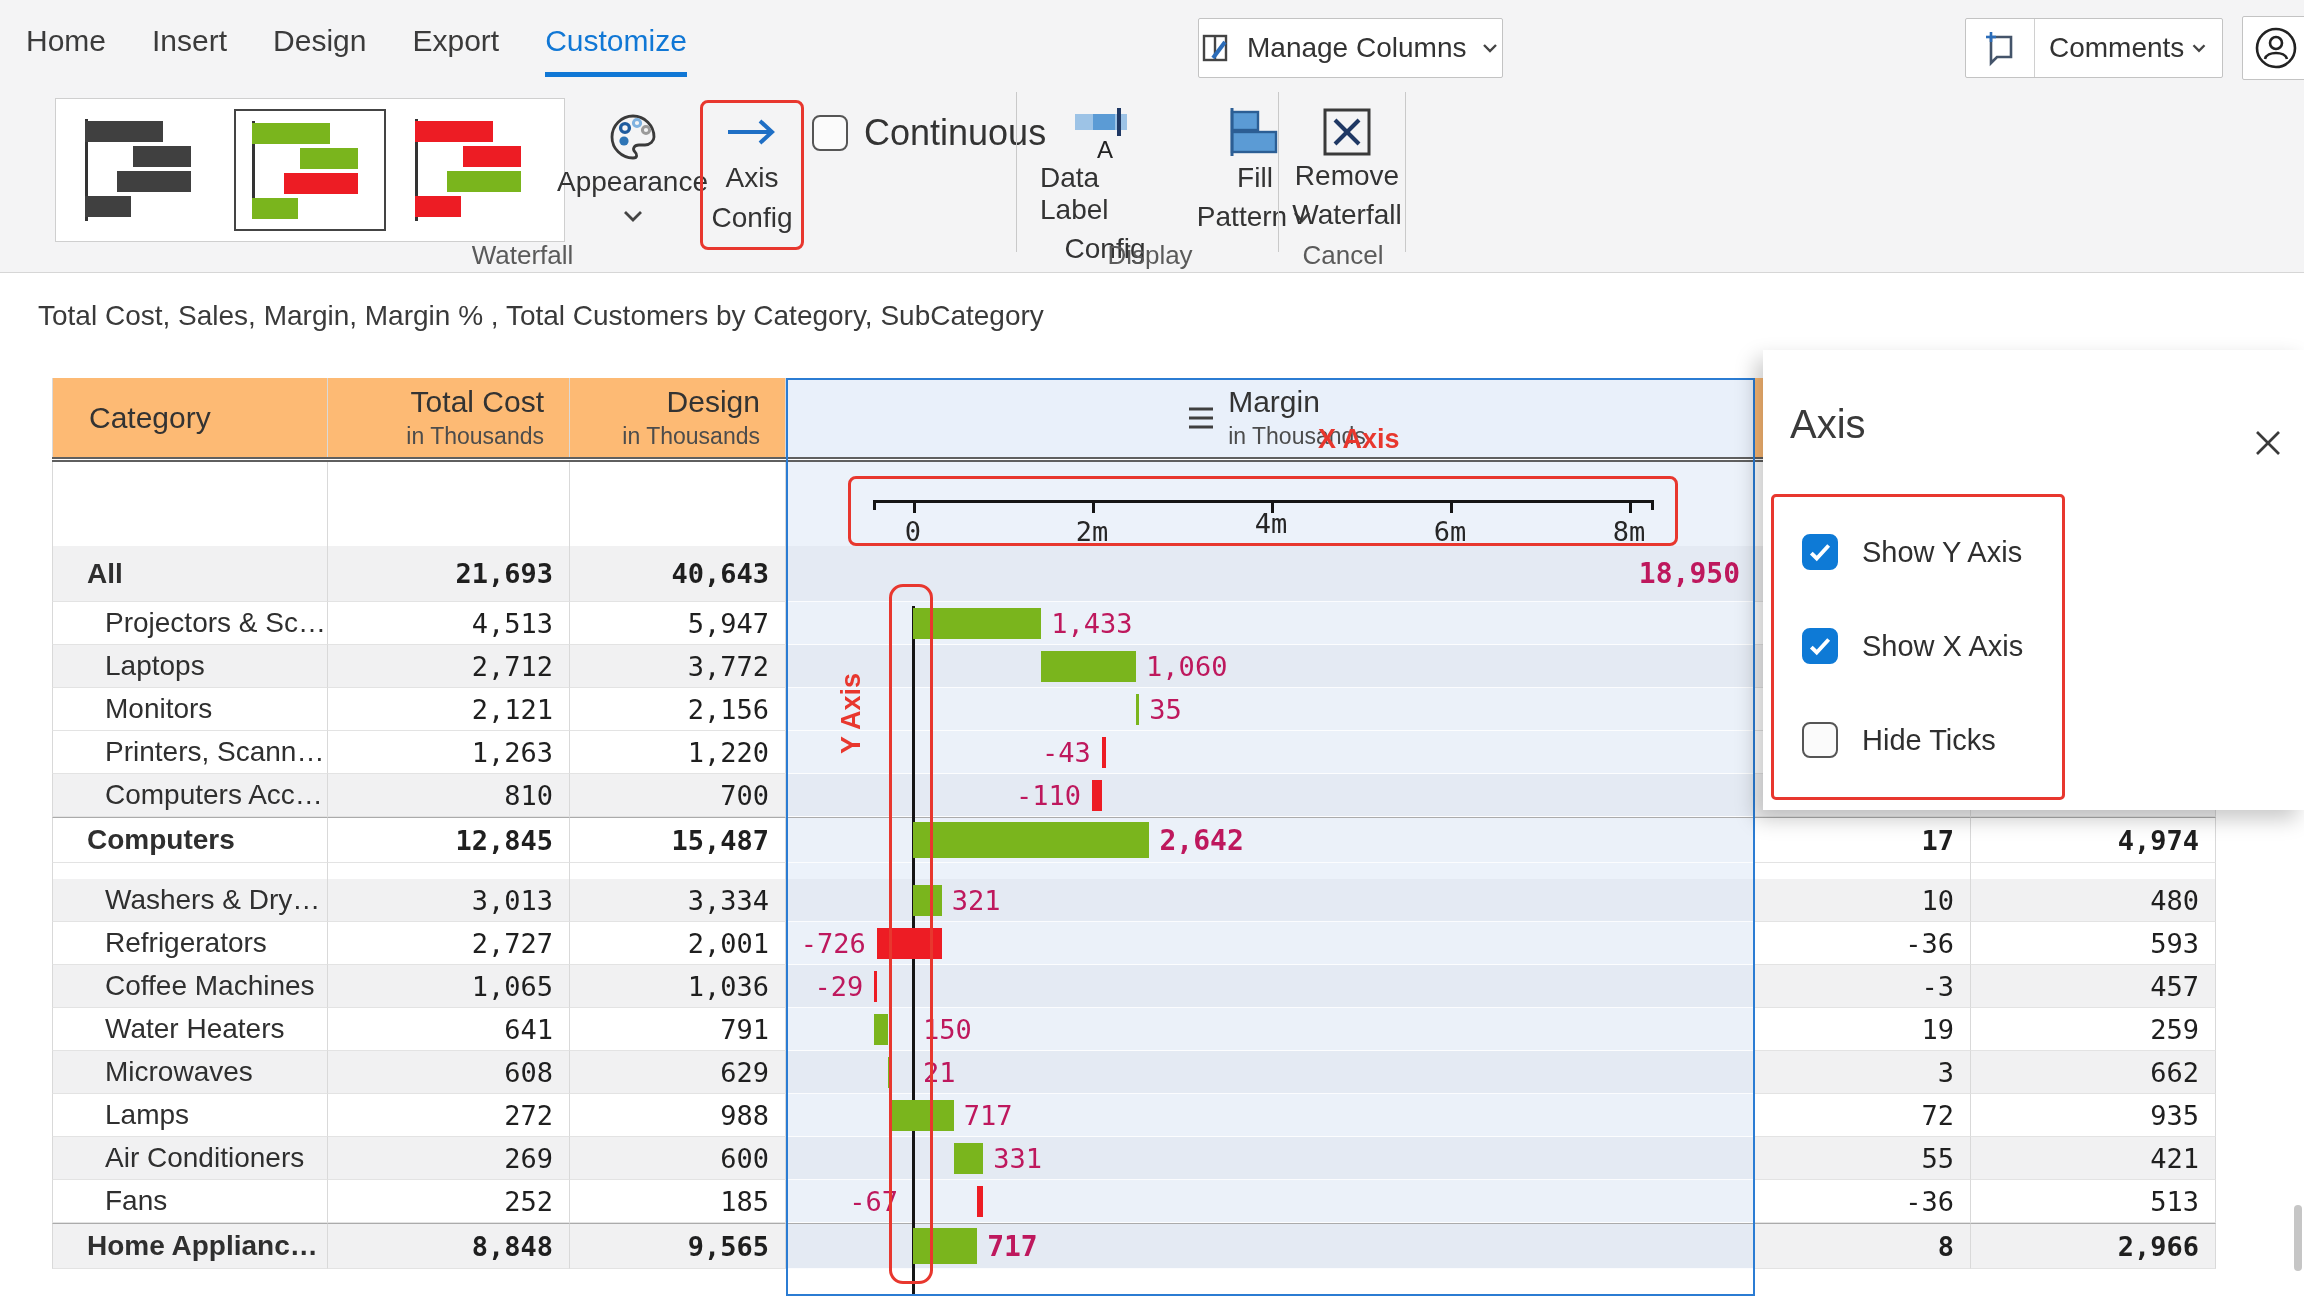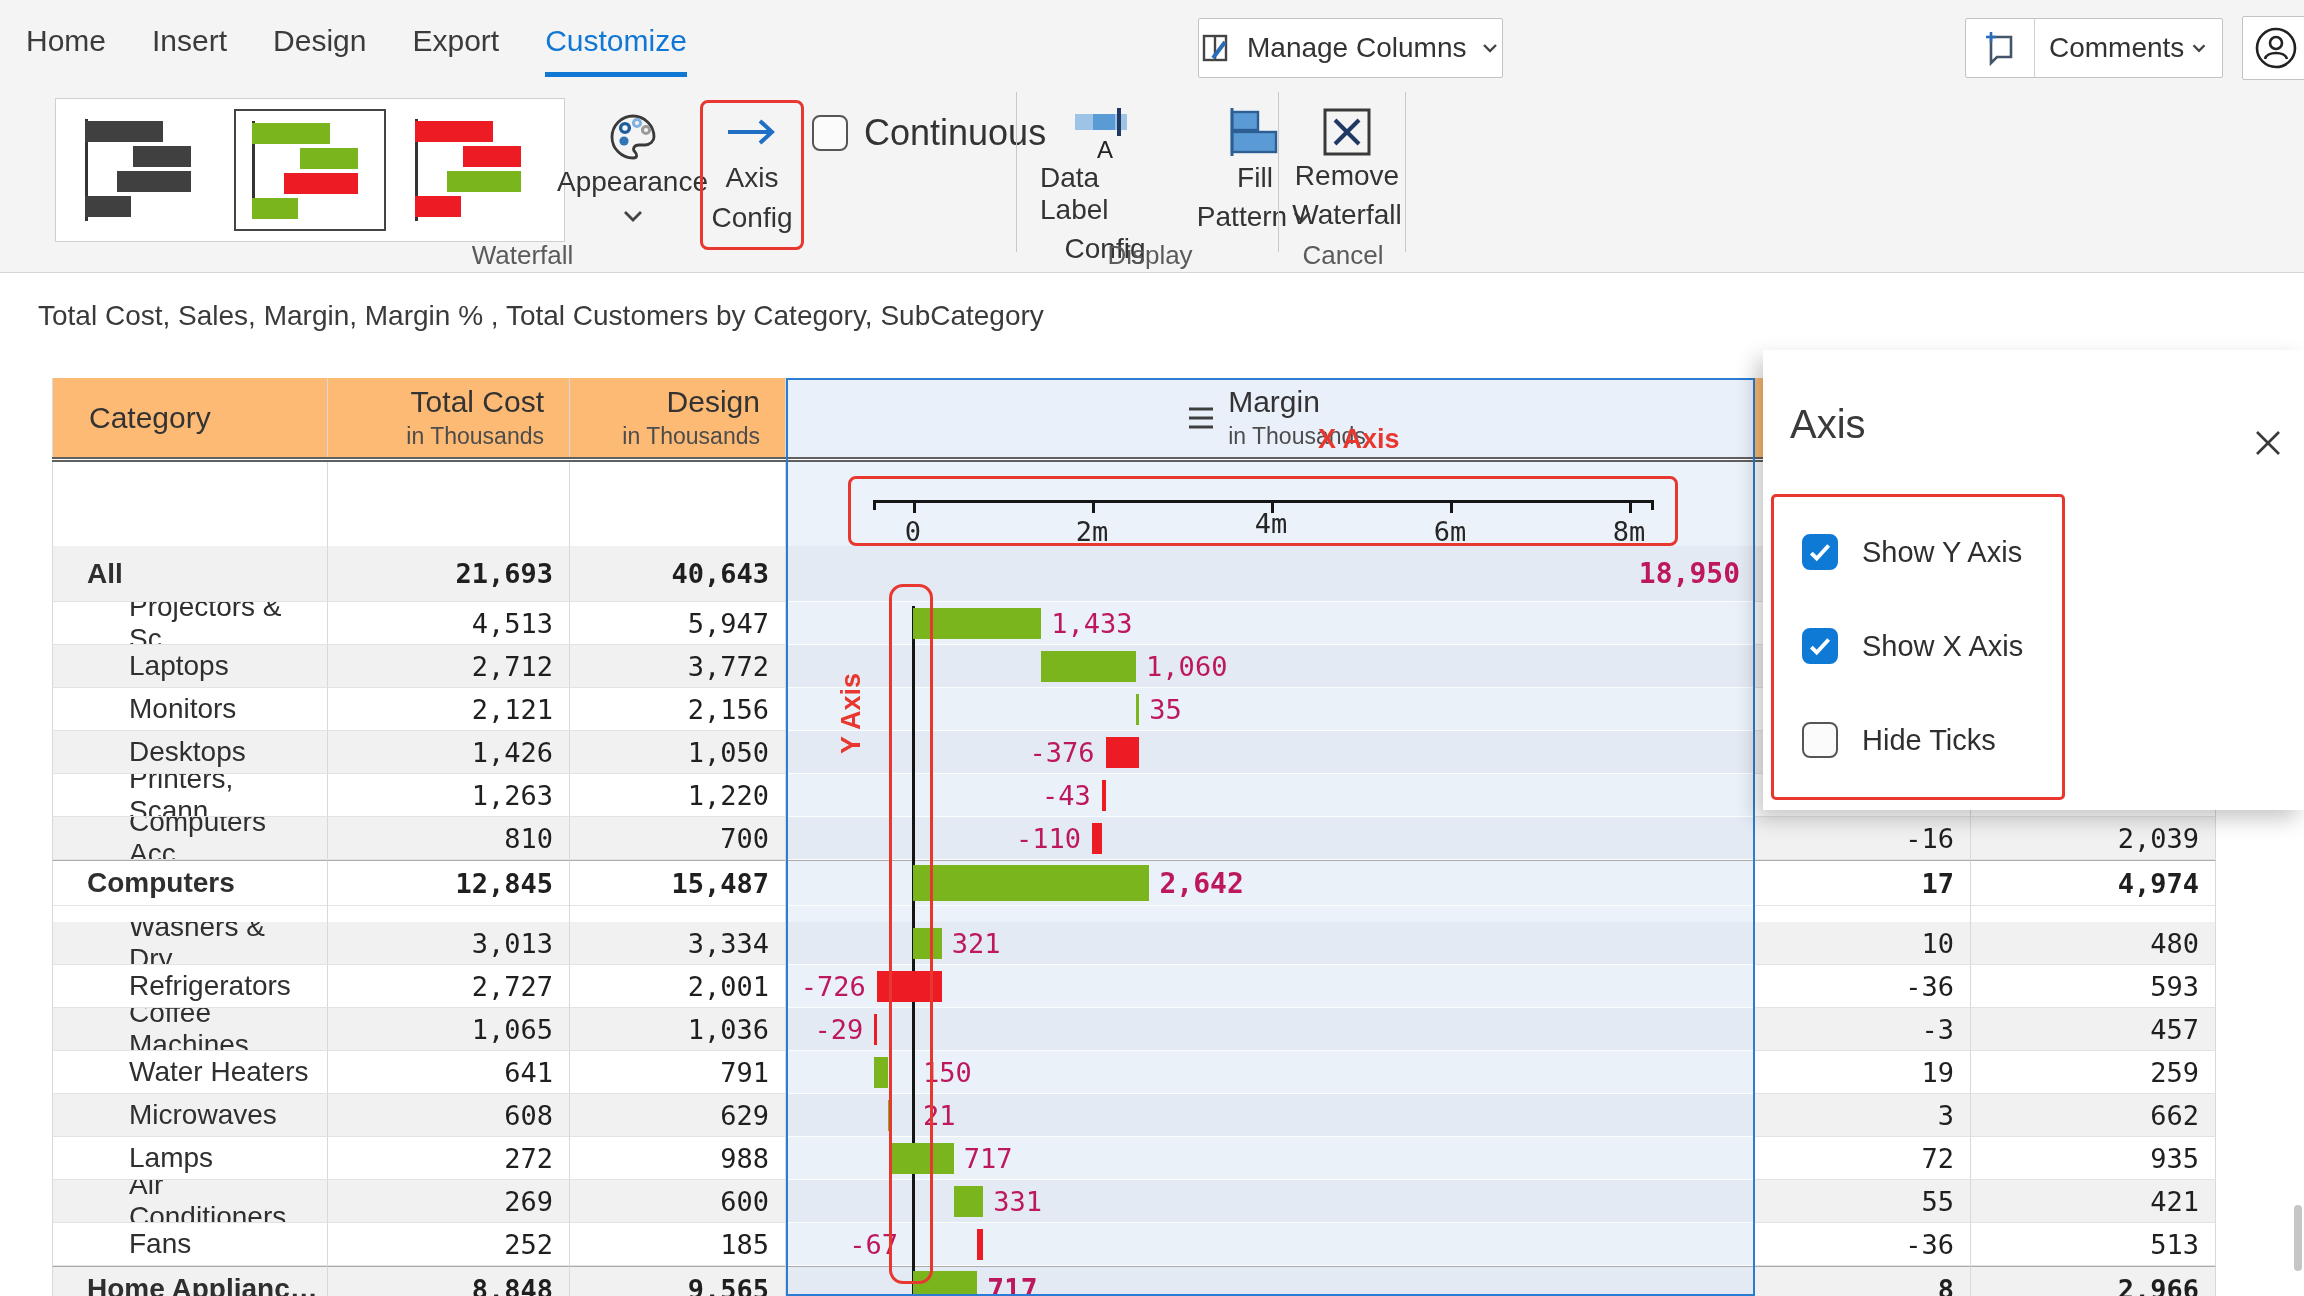--- a/index.html
+++ b/index.html
@@ -32,21 +32,21 @@
   .cb.on{background:#0e7ad6;border-color:#0e7ad6;display:flex;align-items:center;justify-content:center;}
   
   #rpt-title{position:absolute;left:38px;top:300px;font-size:28px;color:#3a3a3a;}
   #tbl{position:absolute;left:52px;top:378px;width:2164px;}
   .row{display:flex;width:2164px;box-sizing:border-box;}
   .cell{box-sizing:border-box;border-right:1px solid #d9d9d9;border-bottom:1px solid #e3e3e3;overflow:hidden;position:relative;}
   .c0{width:276px;border-left:1px solid #d9d9d9;}
   .c1{width:242px;}.c2{width:216px;}.c3{width:969px;}.c4{width:216px;}.c5{width:245px;}
   .num{font-family:"DejaVu Sans Mono",monospace;font-size:27px;color:#1f1f1f;text-align:right;padding-right:16px;}
   .catc{font-size:28px;color:#2f2f2f;display:flex;align-items:center;}
-  .row.item .catc{padding-left:76px;}
+  .row.item .catc{padding-left:52px;}
   .row.grand .catc,.row.total .catc{padding-left:34px;font-weight:bold;}
   .row.grand .num,.row.total .num{font-weight:bold;}
   .row.item{height:43px;}.row.grand{height:56px;}.row.total{height:46px;}.row.spacer{height:16px;}
   .row .num,.row .catc{line-height:inherit;display:flex;align-items:center;justify-content:flex-end;}
   .row .catc{justify-content:flex-start;}
   .shade-g .cell{background:#f1f1f2;}
   .shade-w .cell{background:#ffffff;}
   .shade-g .c3{background:#e4eaf3;border-bottom:1px solid rgba(255,255,255,.85);}
   .shade-w .c3{background:#ebf1f9;border-bottom:1px solid rgba(255,255,255,.85);}
   .row.spacer .cell{background:#fff;border-bottom:none;}
@@ -326,31 +326,20 @@
           <div class="cell c4 num"></div>
           <div class="cell c5 num"></div>
         </div>
         <div class="row item shade-w">
           <div class="cell c0 catc">Monitors</div>
           <div class="cell c1 num">2,121</div>
           <div class="cell c2 num">2,156</div>
           <div class="cell c3">
             <div class="bar" style="left: 350.123px; width: 3.1325px; top: 50%; margin-top: -15.5px; height: 31px; background: rgb(122, 181, 29);"></div>
             <div class="blabel" style="top: 0px; bottom: 0px; display: flex; align-items: center; left: 363.256px;">35</div>
-          </div>
-          <div class="cell c4 num"></div>
-          <div class="cell c5 num"></div>
-        </div>
-        <div class="row item shade-g">
-          <div class="cell c0 catc">Desktops</div>
-          <div class="cell c1 num">1,426</div>
-          <div class="cell c2 num">1,050</div>
-          <div class="cell c3">
-            <div class="bar" style="left: 319.604px; width: 33.652px; top: 50%; margin-top: -15.5px; height: 31px; background: rgb(237, 28, 36);"></div>
-            <div class="blabel" style="top: 0px; bottom: 0px; display: flex; align-items: center; right: 659.396px;">-376</div>
           </div>
           <div class="cell c4 num"></div>
           <div class="cell c5 num"></div>
         </div>
         <div class="row item shade-w">
           <div class="cell c0 catc">Printers, Scann…</div>
           <div class="cell c1 num">1,263</div>
           <div class="cell c2 num">1,220</div>
           <div class="cell c3">
             <div class="bar" style="left: 315.755px; width: 3.8485px; top: 50%; margin-top: -15.5px; height: 31px; background: rgb(237, 28, 36);"></div>

